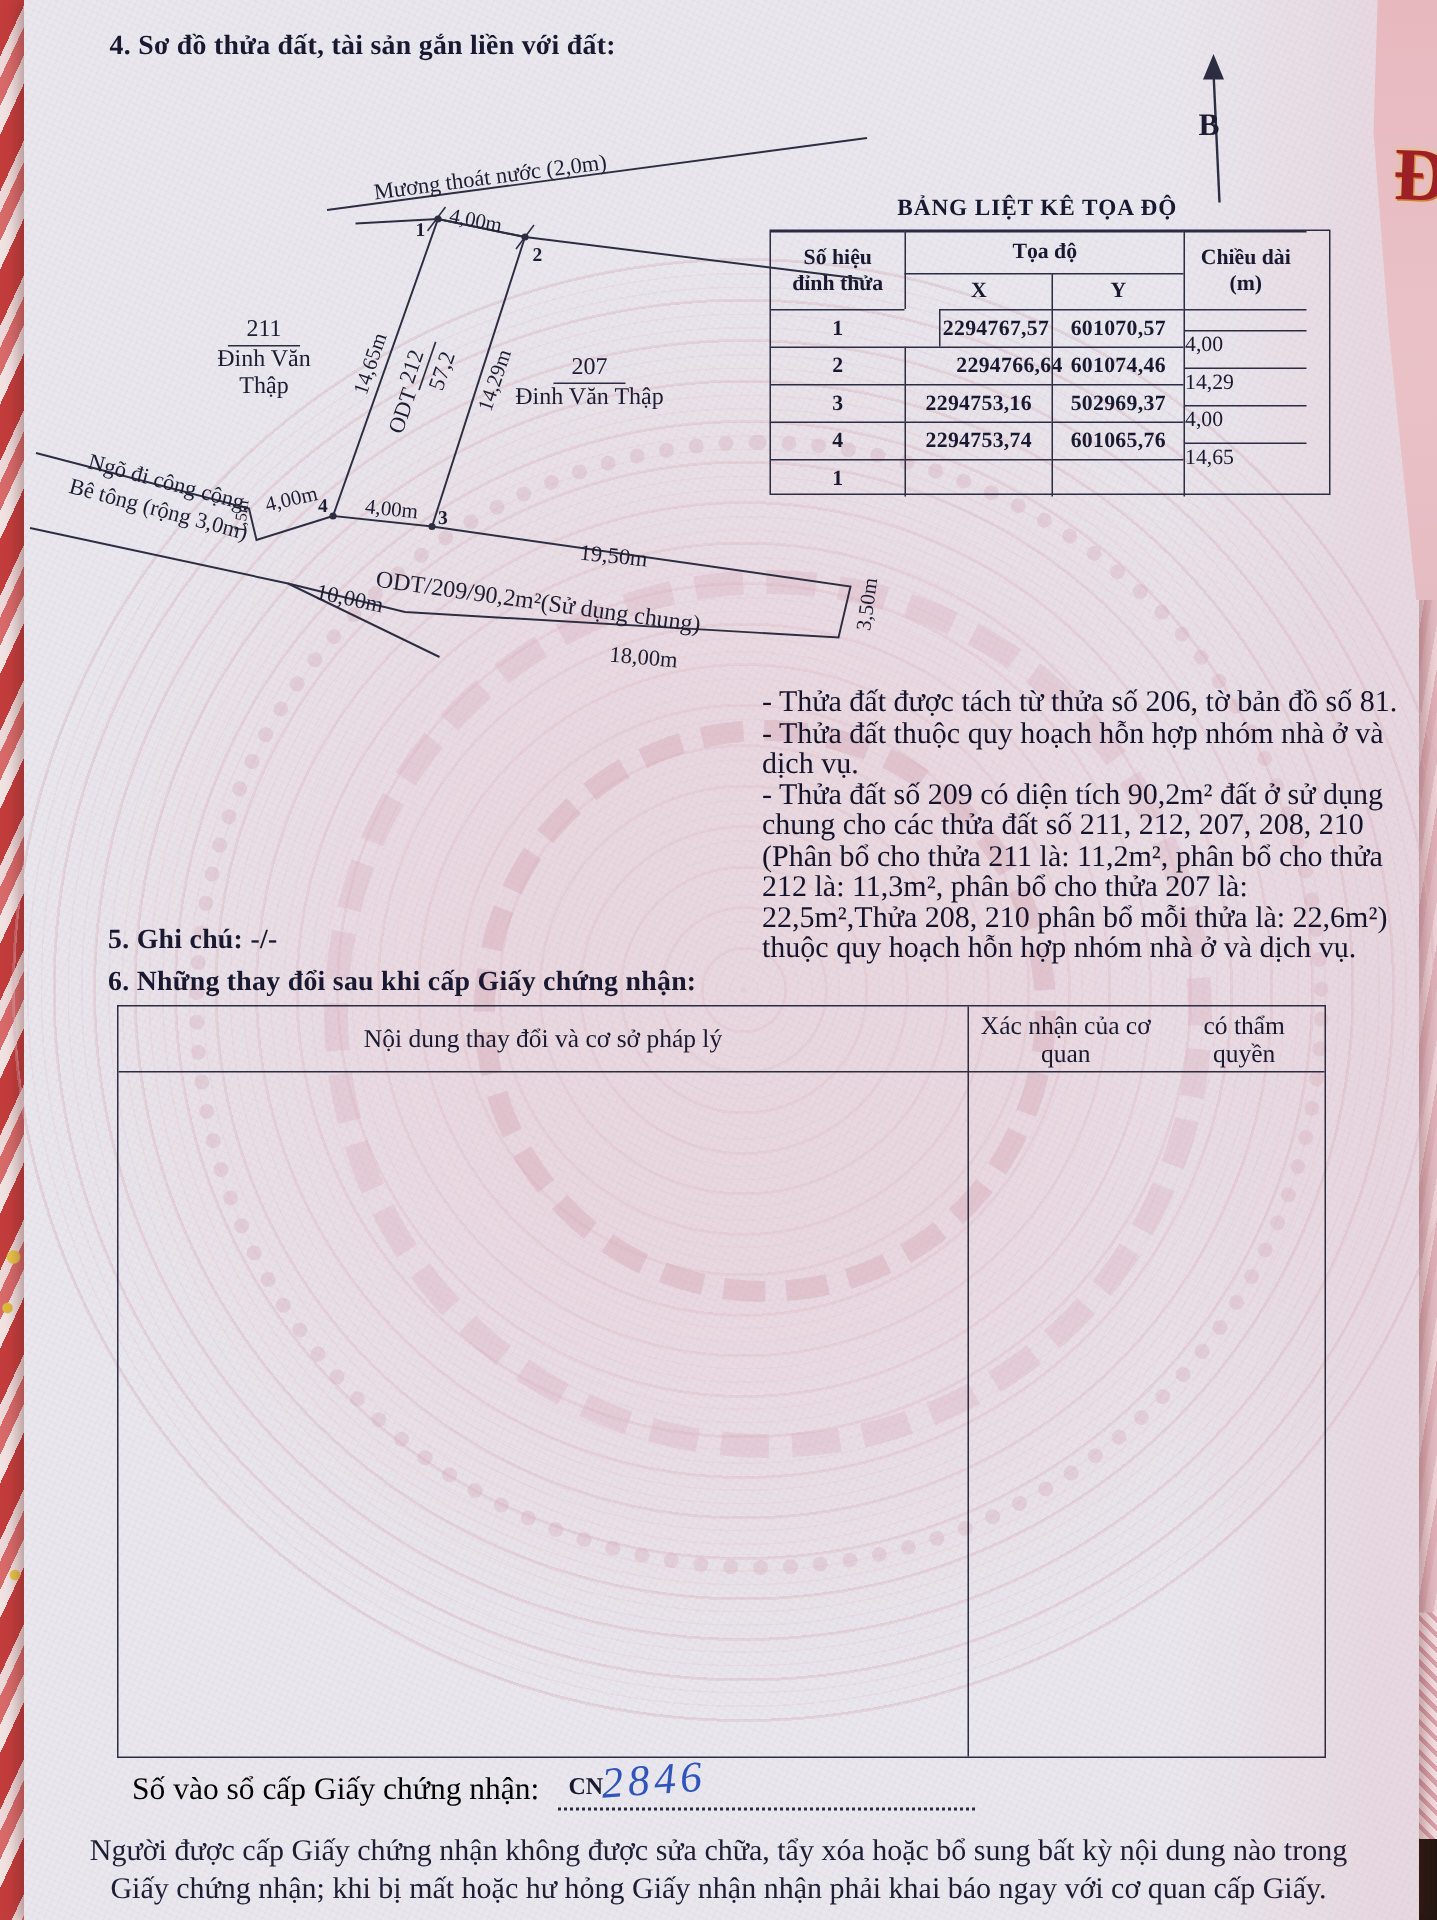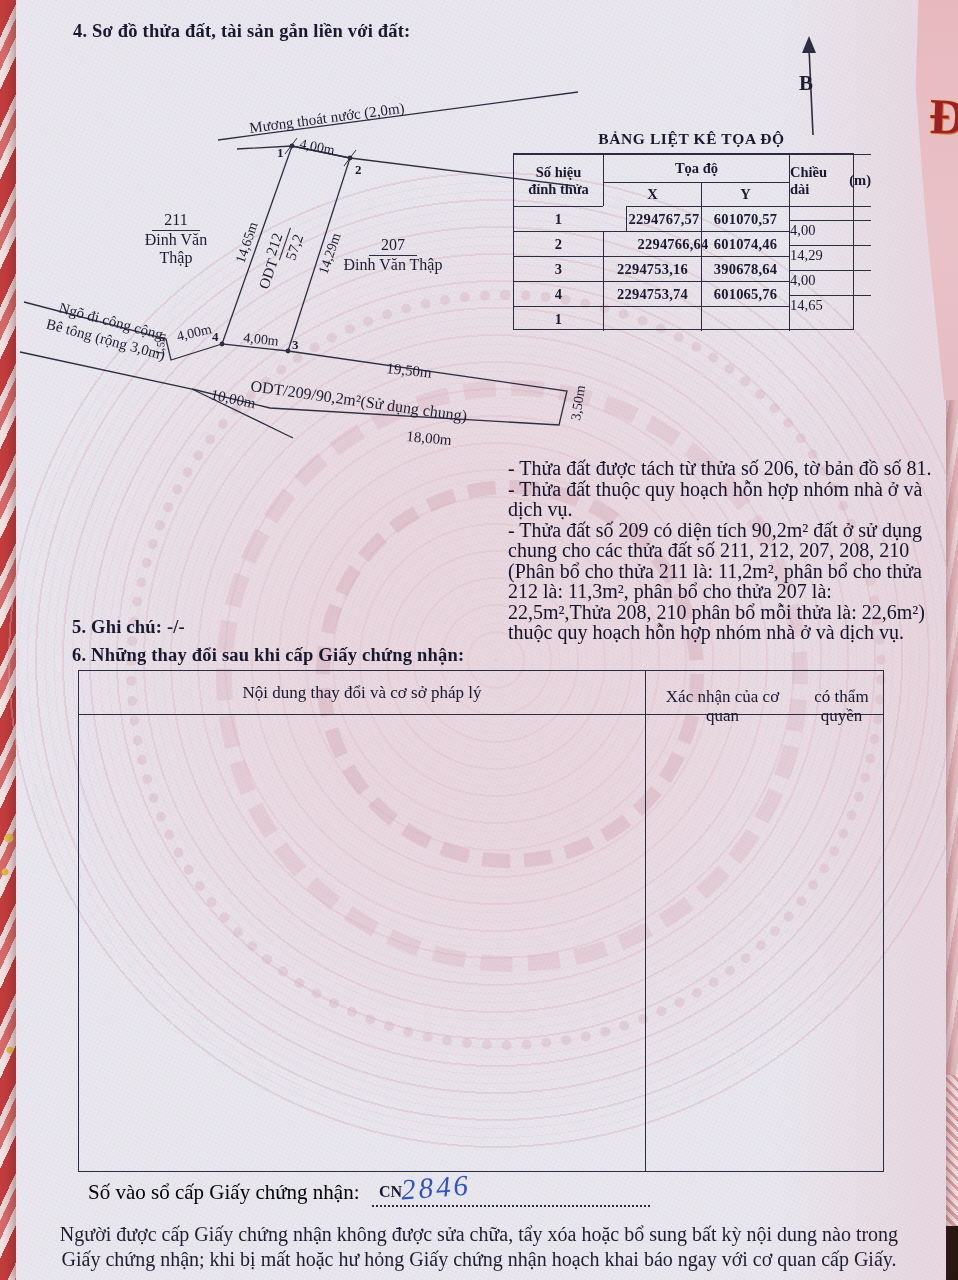--- a/index.html
+++ b/index.html
@@ -72,21 +72,21 @@
   .h-sec{position:absolute;font-weight:bold;color:#181830;font-size:18.5px;letter-spacing:.2px;}
   #sec4{left:73px;top:21px;}
   #sec5{left:72px;top:617px;}
   #sec6{left:72px;top:645px;}
   
   .ct-title{
     position:absolute;left:513px;top:130px;width:357px;text-align:center;
     font-weight:bold;font-size:15.5px;color:#181830;letter-spacing:.6px;
   }
   .ctab{
-    position:absolute;left:513px;top:153px;width:341px;height:177px;
+    position:absolute;left:513px;top:153px;width:374px;height:177px;
     display:grid;grid-template-columns:89px 98px 88px 82px;
     grid-template-rows:28px 24px repeat(5,25px);
     border:1.7px solid #2b2b42;box-sizing:border-box;
     font-size:14.5px;color:#181830;
   }
   .ctab .c{border-left:1.2px solid #2b2b42;border-top:1.2px solid #2b2b42;
     display:flex;align-items:center;justify-content:center;box-sizing:border-box;}
   .ctab .c.nl{border-left:none;}
   .ctab .hd{font-weight:bold;}
   .ctab .num{font-weight:bold;letter-spacing:.2px;}
@@ -107,21 +107,21 @@
   
   .chg{
     position:absolute;left:78px;top:670px;width:806px;height:502px;
     border:1.7px solid #2b2b42;box-sizing:border-box;
   }
   .chg .vline{position:absolute;left:566px;top:0;width:0;height:100%;border-left:1.4px solid #2b2b42;}
   .chg .hline{position:absolute;left:0;top:43px;width:100%;height:0;border-top:1.4px solid #2b2b42;}
   .chg .hc{position:absolute;top:0;height:43px;display:flex;align-items:center;justify-content:center;
     color:#181830;font-size:17px;text-align:center;line-height:19px;}
   .chg .hc1{left:0;width:566px;}
-  .chg .hc2{left:572px;width:238px;margin-top:13px;}
+  .chg .hc2{left:560px;width:238px;}
   
   .reg-label{position:absolute;left:88px;top:1180px;font-size:21px;color:#000000;}
   .reg-dots{position:absolute;left:372px;top:1180px;width:278px;height:25px;
     border-bottom:2.5px dotted #2a2a3e;}
   .reg-cn{position:absolute;left:379px;top:1183px;font-size:16px;font-weight:bold;color:#181830;}
   .reg-num{position:absolute;left:401px;top:1171px;font-size:29px;font-style:italic;
     color:#2f55bb;letter-spacing:3px;transform:rotate(-4deg);}
   .warning{position:absolute;left:40px;top:1222px;width:878px;text-align:center;
     font-size:20px;line-height:25px;color:#1d1d33;}
   
@@ -149,36 +149,36 @@
 <div id="sec5" class="h-sec">5. Ghi chú: -/-</div>
 <div id="sec6" class="h-sec">6. Những thay đổi sau khi cấp Giấy chứng nhận:</div>
 
 <div class="ct-title">BẢNG LIỆT KÊ TỌA ĐỘ</div>
 <div class="ctab">
   <div class="c nl nt hd" style="grid-column:1;grid-row:1/3;flex-direction:column;line-height:17px;">
     <span>Số hiệu</span>
     <span>đỉnh thửa</span>
   </div>
   <div class="c nt hd" style="grid-column:2/4;grid-row:1;">Tọa độ</div>
-  <div class="c nt hd" style="grid-column:4;grid-row:1/3;flex-direction:row;line-height:17px;">
+  <div class="c nt hd" style="grid-column:4;grid-row:1/3;flex-direction:column;line-height:17px;">
     <span>Chiều dài</span>
     <span>(m)</span>
   </div>
   <div class="c hd" style="grid-column:2;grid-row:2;">X</div>
   <div class="c hd" style="grid-column:3;grid-row:2;">Y</div>
 
   <div class="c nl num" style="grid-column:1;grid-row:3;">1</div>
   <div class="c num" style="grid-column:2;grid-row:3;margin-left:23px;">2294767,57</div>
   <div class="c num" style="grid-column:3;grid-row:3;">601070,57</div>
   <div class="c nl num" style="grid-column:1;grid-row:4;">2</div>
   <div class="c num" style="grid-column:2;grid-row:4;padding-left:41px;">2294766,64</div>
   <div class="c num" style="grid-column:3;grid-row:4;">601074,46</div>
   <div class="c nl num" style="grid-column:1;grid-row:5;">3</div>
   <div class="c num" style="grid-column:2;grid-row:5;">2294753,16</div>
-  <div class="c num" style="grid-column:3;grid-row:5;">390678,64</div>
+  <div class="c num" style="grid-column:3;grid-row:5;">502969,37</div>
   <div class="c nl num" style="grid-column:1;grid-row:6;">4</div>
   <div class="c num" style="grid-column:2;grid-row:6;">2294753,74</div>
   <div class="c num" style="grid-column:3;grid-row:6;">601065,76</div>
   <div class="c nl num" style="grid-column:1;grid-row:7;">1</div>
   <div class="c num" style="grid-column:2;grid-row:7;"></div>
   <div class="c num" style="grid-column:3;grid-row:7;"></div>
 
   <div class="c len-col" style="grid-column:4;grid-row:3/8;">
     <div class="ln" style="top:12.5px;"></div>
     <div class="ln" style="top:37.5px;"></div>
@@ -272,18 +272,18 @@
   </div>
 </div>
 
 <div class="reg-label">Số vào sổ cấp Giấy chứng nhận:</div>
 <div class="reg-dots"></div>
 <div class="reg-cn">CN</div>
 <div class="reg-num">2846</div>
 
 <div class="warning">
   <div>Người được cấp Giấy chứng nhận không được sửa chữa, tẩy xóa hoặc bổ sung bất kỳ nội dung nào trong</div>
-  <div>Giấy chứng nhận; khi bị mất hoặc hư hỏng Giấy chứng nhận hoạch khai báo ngay với cơ quan cấp Giấy.</div>
+  <div>Giấy chứng nhận; khi bị mất hoặc hư hỏng Giấy nhận nhận phải khai báo ngay với cơ quan cấp Giấy.</div>
 </div>
 
 <div class="pink-wedge">
   <div class="edge-word">ĐẤ</div>
 </div>
 
 </body></html>

